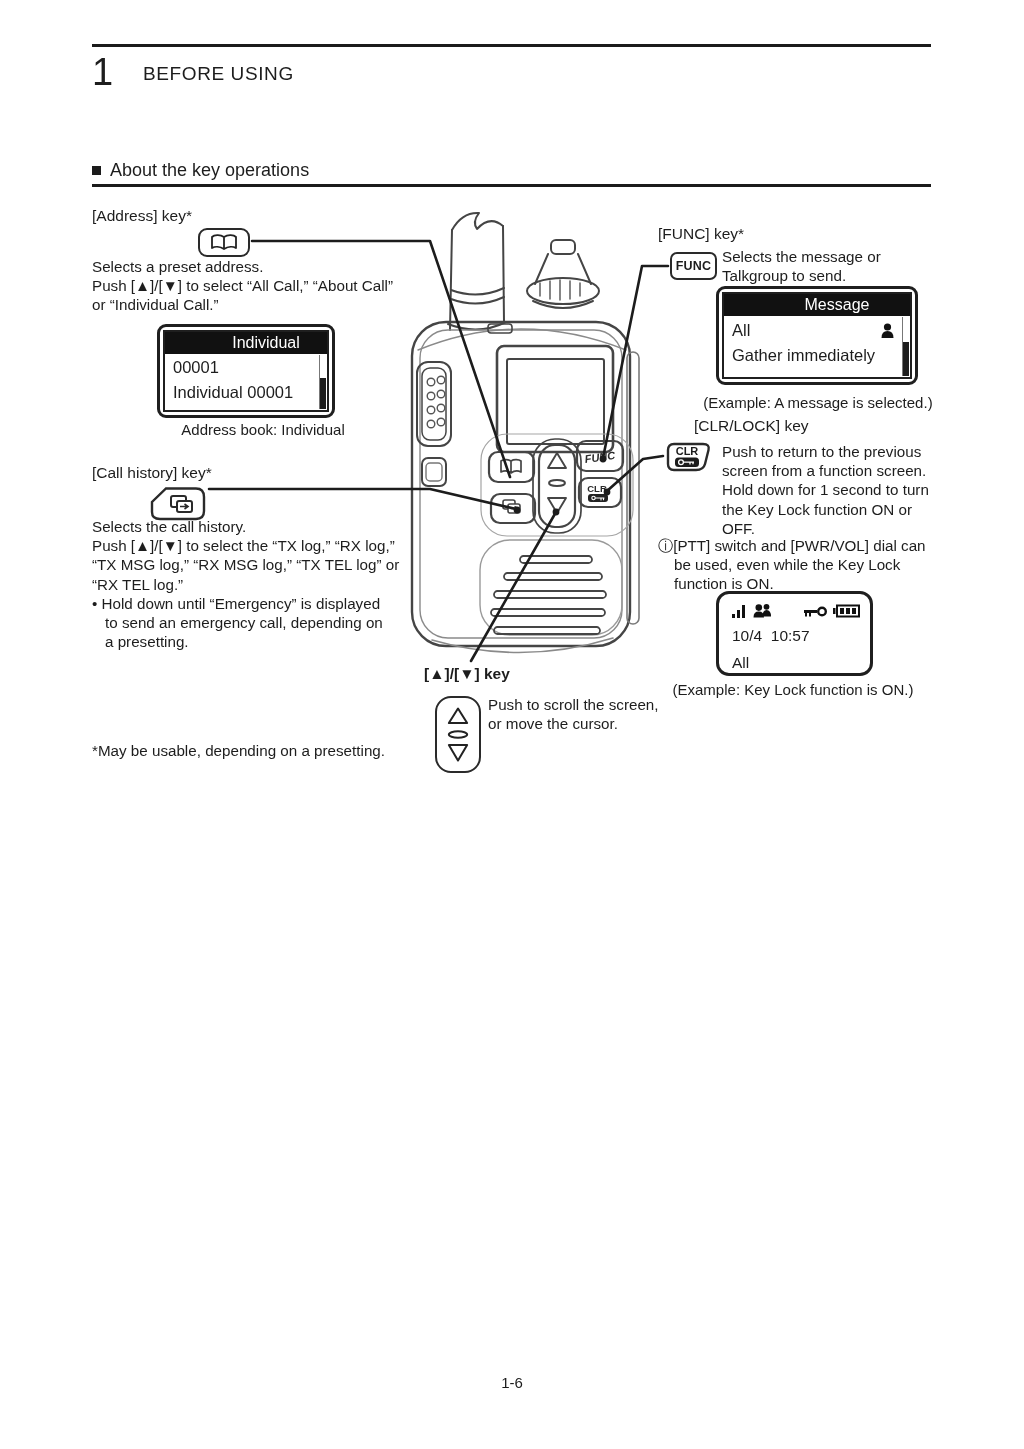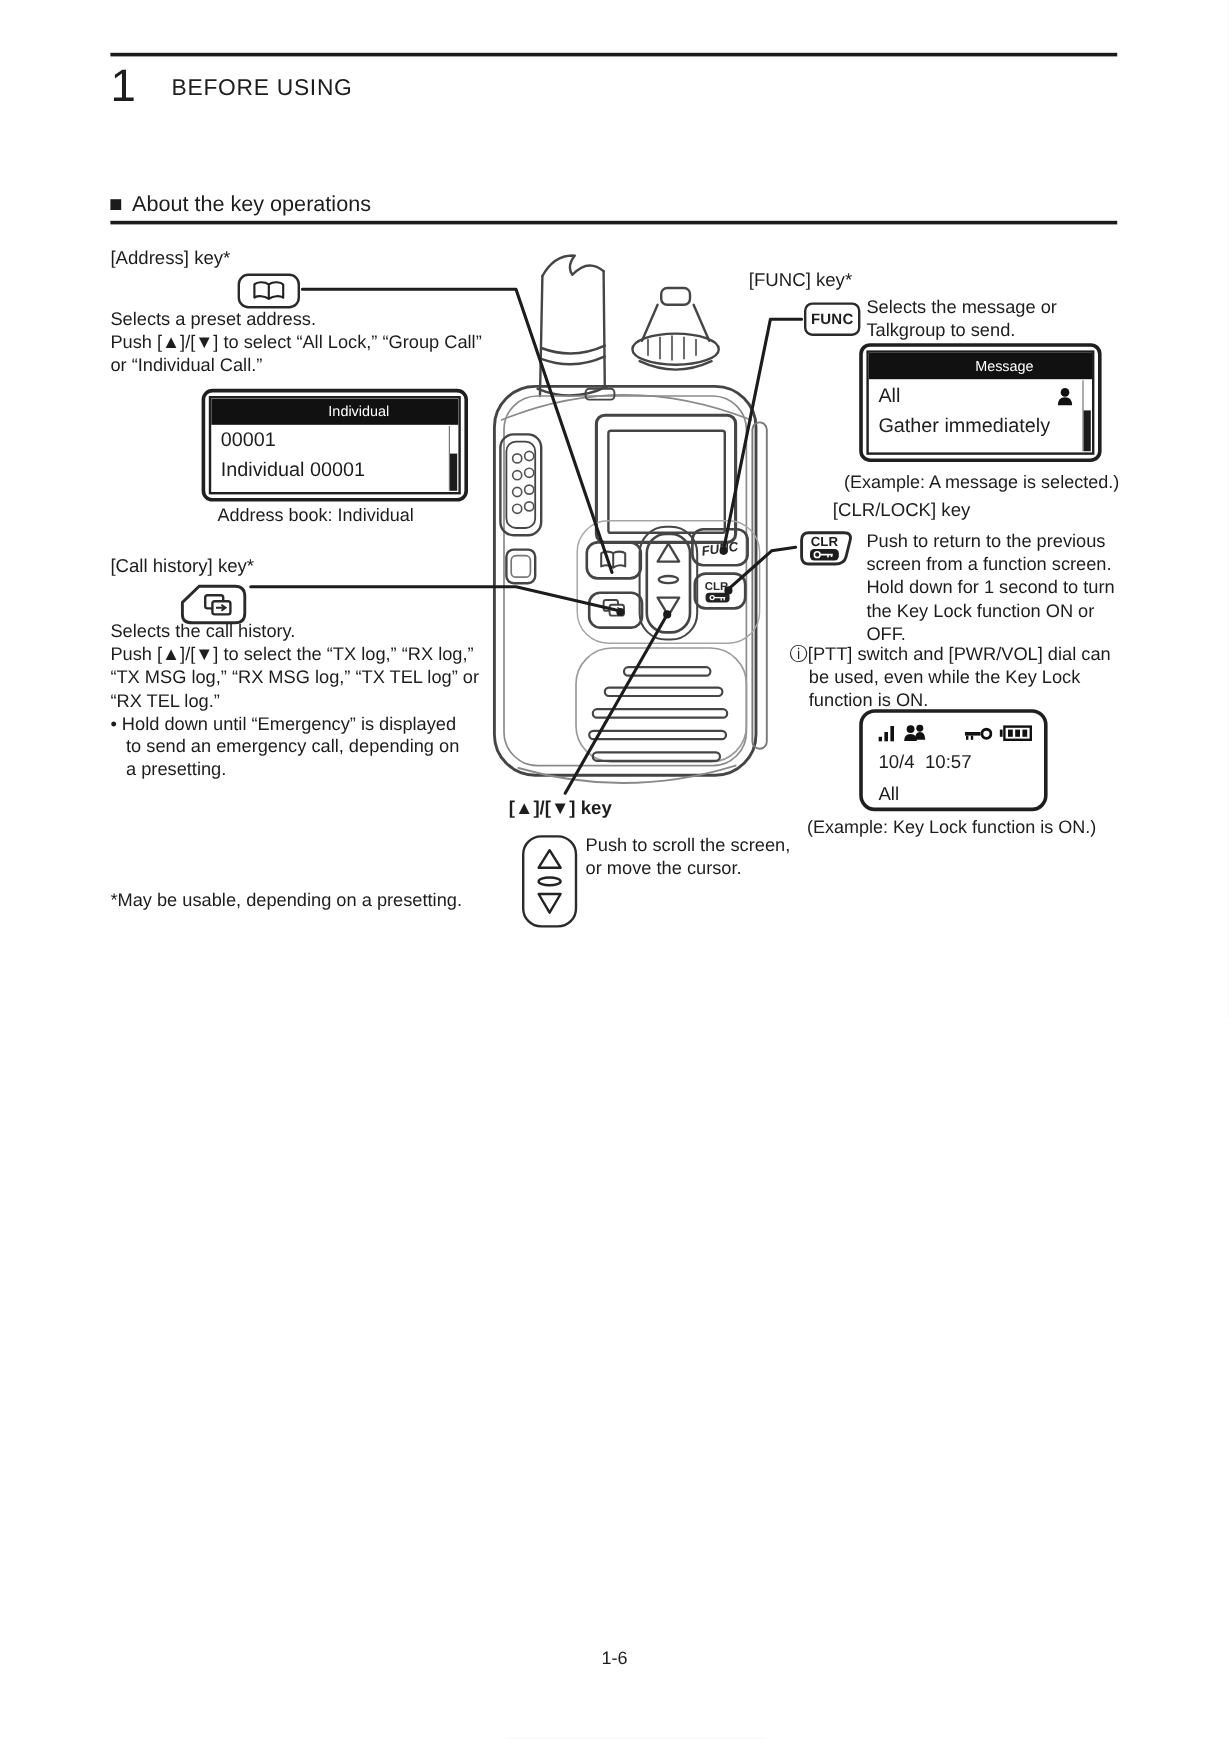--- a/index.html
+++ b/index.html
@@ -24,21 +24,21 @@
   .body15 div { white-space:nowrap; }
   .ind { padding-left:13px; }
   .ind2 { padding-left:16px; }
   .caption { font-size:15px; text-align:center; }
 
   
   .lcd { border:3px solid #1f1f1f; border-radius:9px; padding:3px; background:#fff; }
   .lcd-inner { border:2px solid #1f1f1f; height:100%; box-sizing:border-box;
                display:flex; flex-direction:column; position:relative; overflow:hidden; }
   .lcd-title { flex:0 0 22px; background:#111; color:#fff; text-align:center;
-               font-size:12px; line-height:22px;padding-left:40px; }
+               font-size:16px; line-height:22px;padding-left:40px; }
   .lcd-body  { flex:1; position:relative; font-size:16.5px; }
   .lcd-row   { padding-left:8px; white-space:nowrap; }
   .lcd-scroll{ position:absolute; top:1px; bottom:1px; right:1px; width:6px;
                border-left:1.5px solid #777; }
   .lcd-thumb { position:absolute; right:0; bottom:0; width:6px; height:58%; background:#1c1c1c; }
 
   
   .mini { border:3px solid #1f1f1f; border-radius:13px; background:#fff;
           padding:9px 10px 6px 13px; font-size:15.5px; }
   .mini-icons { display:flex; align-items:flex-end; }
@@ -163,25 +163,25 @@
   <div class="abs keylabel nw" style="left:92px;top:207px">[Address] key*</div>
 
   <div class="abs hw-btn" style="left:198px;top:228px;width:52px;height:29px;border-radius:9px">
     <svg width="30" height="20" viewBox="0 0 30 20" fill="none" stroke="#222" stroke-width="1.8" stroke-linejoin="round">
       <path d="M15,4 C11,1.2 5,2 3,4 V15 C6,13.2 11,13.4 15,16 C19,13.4 24,13.2 27,15 V4 C25,2 19,1.2 15,4 Z M15,4 V16"></path>
     </svg>
   </div>
 
   <div class="abs body15" style="left:92px;top:257px">
     <div>Selects a preset address.</div>
-    <div>Push [▲]/[▼] to select “All Lock,” “Group Call”</div>
+    <div>Push [▲]/[▼] to select “All Call,” “About Call”</div>
     <div>or “Individual Call.”</div>
   </div>
 
-  <div class="abs lcd" style="left:168px;top:324px;width:222px;height:94px">
+  <div class="abs lcd" style="left:157px;top:324px;width:178px;height:94px">
     <div class="lcd-inner">
       <div class="lcd-title">Individual</div>
       <div class="lcd-body">
         <div class="lcd-row" style="margin-top:4px">00001</div>
         <div class="lcd-row" style="margin-top:6px">Individual 00001</div>
         <div class="lcd-scroll">
           <div class="lcd-thumb"></div>
         </div>
       </div>
     </div>
@@ -206,21 +206,21 @@
     <div>“RX TEL log.”</div>
   </div>
   <div class="abs body15" style="left:92px;top:594px">
     <div>• Hold down until “Emergency” is displayed</div>
     <div class="ind">to send an emergency call, depending on</div>
     <div class="ind">a presetting.</div>
   </div>
 
   <div class="abs body15 nw" style="left:92px;top:741px">*May be usable, depending on a presetting.</div>
 
-  <div class="abs keylabel nw" style="left:624px;top:225px">[FUNC] key*</div>
+  <div class="abs keylabel nw" style="left:658px;top:225px">[FUNC] key*</div>
 
   <div class="abs hw-btn func-btn" style="left:670px;top:252px;width:47px;height:28px">FUNC</div>
 
   <div class="abs body15" style="left:722px;top:247px">
     <div>Selects the message or</div>
     <div>Talkgroup to send.</div>
   </div>
 
   <div class="abs lcd" style="left:716px;top:286px;width:202px;height:99px">
     <div class="lcd-inner">

